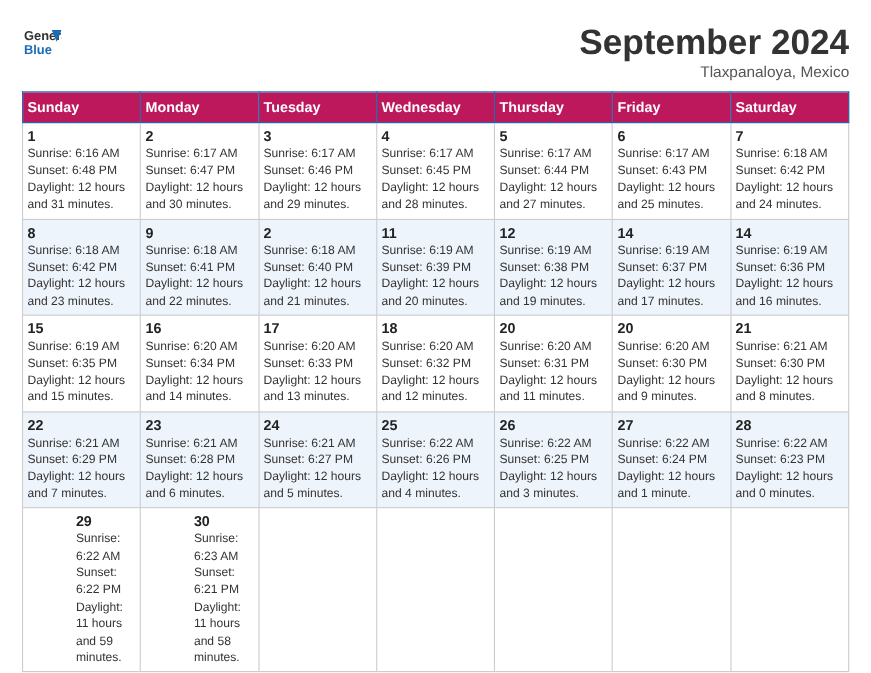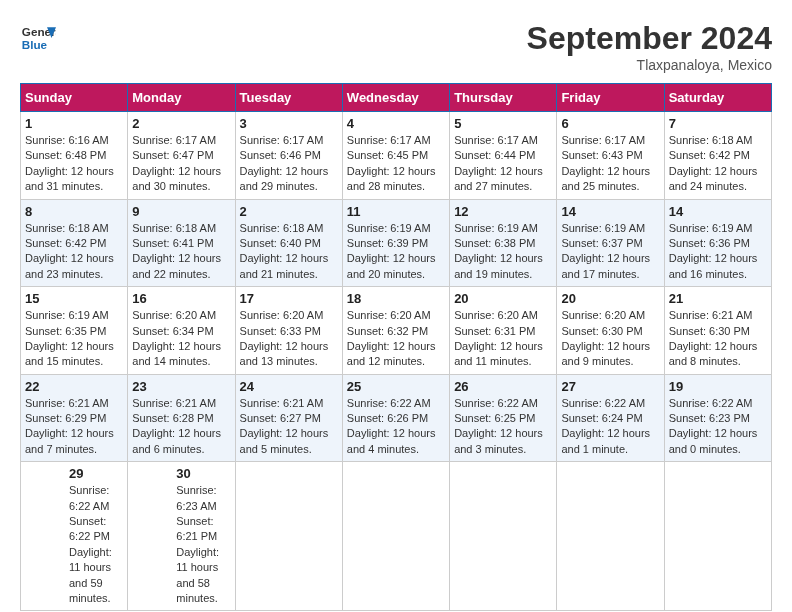--- a/index.html
+++ b/index.html
@@ -222,21 +222,21 @@
         </td>
         <td>
           <span class="day-num">26</span>
           <div class="day-info">Sunrise: 6:22 AM<br>Sunset: 6:25 PM<br>Daylight: 12 hours and 3 minutes.</div>
         </td>
         <td>
           <span class="day-num">27</span>
           <div class="day-info">Sunrise: 6:22 AM<br>Sunset: 6:24 PM<br>Daylight: 12 hours and 1 minute.</div>
         </td>
         <td>
-          <span class="day-num">19</span>
+          <span class="day-num">28</span>
           <div class="day-info">Sunrise: 6:22 AM<br>Sunset: 6:23 PM<br>Daylight: 12 hours and 0 minutes.</div>
         </td>
       </tr>
       <tr>
         <td>
           <span class="day-num">29</span>
           <div class="day-info">Sunrise: 6:22 AM<br>Sunset: 6:22 PM<br>Daylight: 11 hours and 59 minutes.</div>
         </td>
         <td>
           <span class="day-num">30</span>

